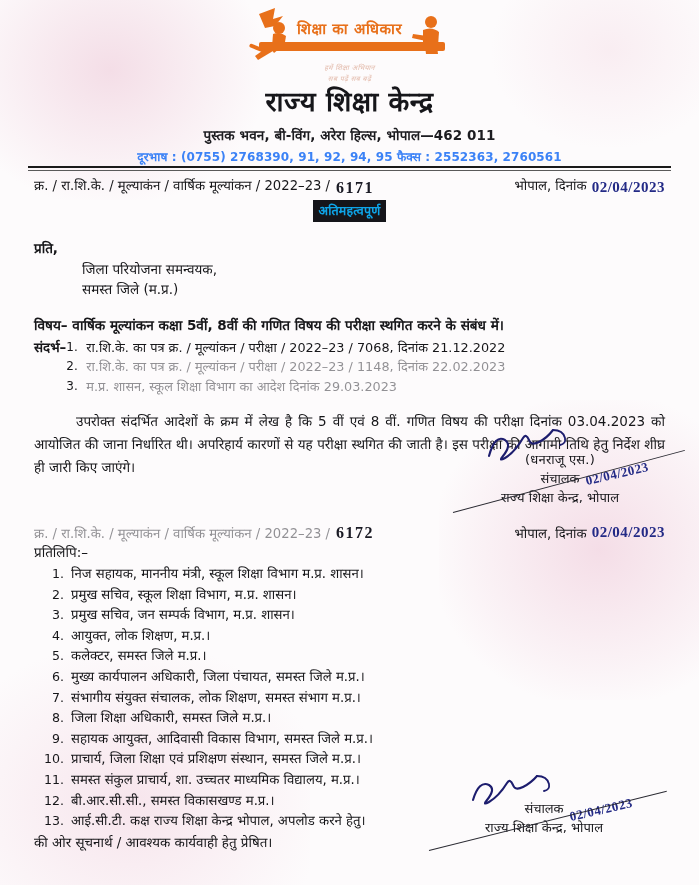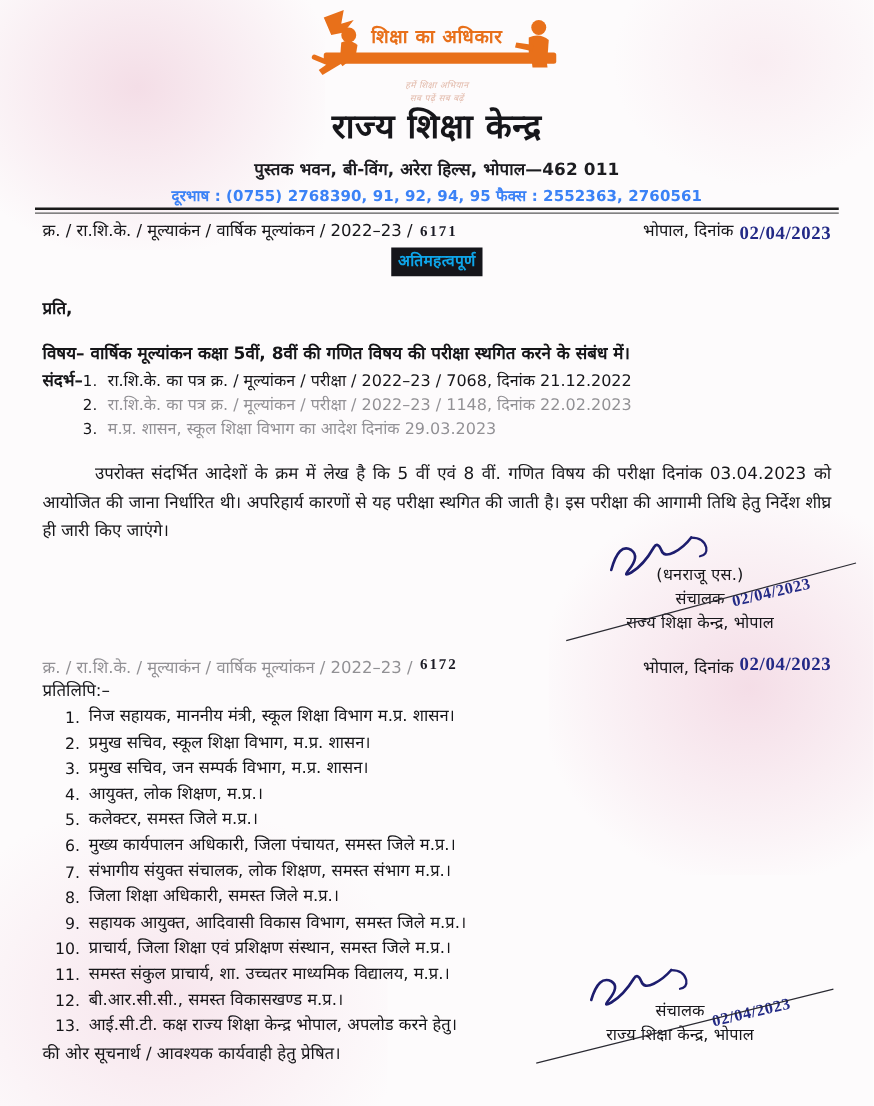--- a/index.html
+++ b/index.html
@@ -129,21 +129,21 @@
     line-height: 1.55;
   }
   .refline {
     display: flex;
     align-items: flex-start;
     white-space: nowrap;
     font-size: 13.2px;
   }
   .refline .refno {
     font-family: "Liberation Serif", serif;
-    font-size: 12px;
+    font-size: 16px;
     font-weight: bold;
     color: #1a1a24;
     letter-spacing: 1.5px;
     margin: 0 6px;
   }
   .spacer-mid { flex: 1 1 auto; }
   .place { margin-left: 6px; }
   .hand {
     font-family: "Liberation Serif", serif;
     font-size: 15px;
@@ -340,20 +340,24 @@
       <span class="spacer-mid"></span>
       <span class="place">भोपाल, दिनांक</span>
       <span class="hand">02/04/2023</span>
     </div>
 
     <div class="stamp-row">
       <span class="stamp">अतिमहत्वपूर्ण</span>
     </div>
 
     <div class="to-label">प्रति,</div>
+    <div class="to-body">
+      <div>जिला परियोजना समन्वयक,</div>
+      <div>समस्त जिले (म.प्र.)</div>
+    </div>
 
     <div class="subject">
       <span>विषय–</span>
       <span>वार्षिक मूल्यांकन कक्षा 5वीं, 8वीं की गणित विषय की परीक्षा स्थगित करने के संबंध में।</span>
     </div>
 
     <div class="ref-block">
       <span class="lbl">संदर्भ–</span>
       <ul class="ref-items">
         <li>

